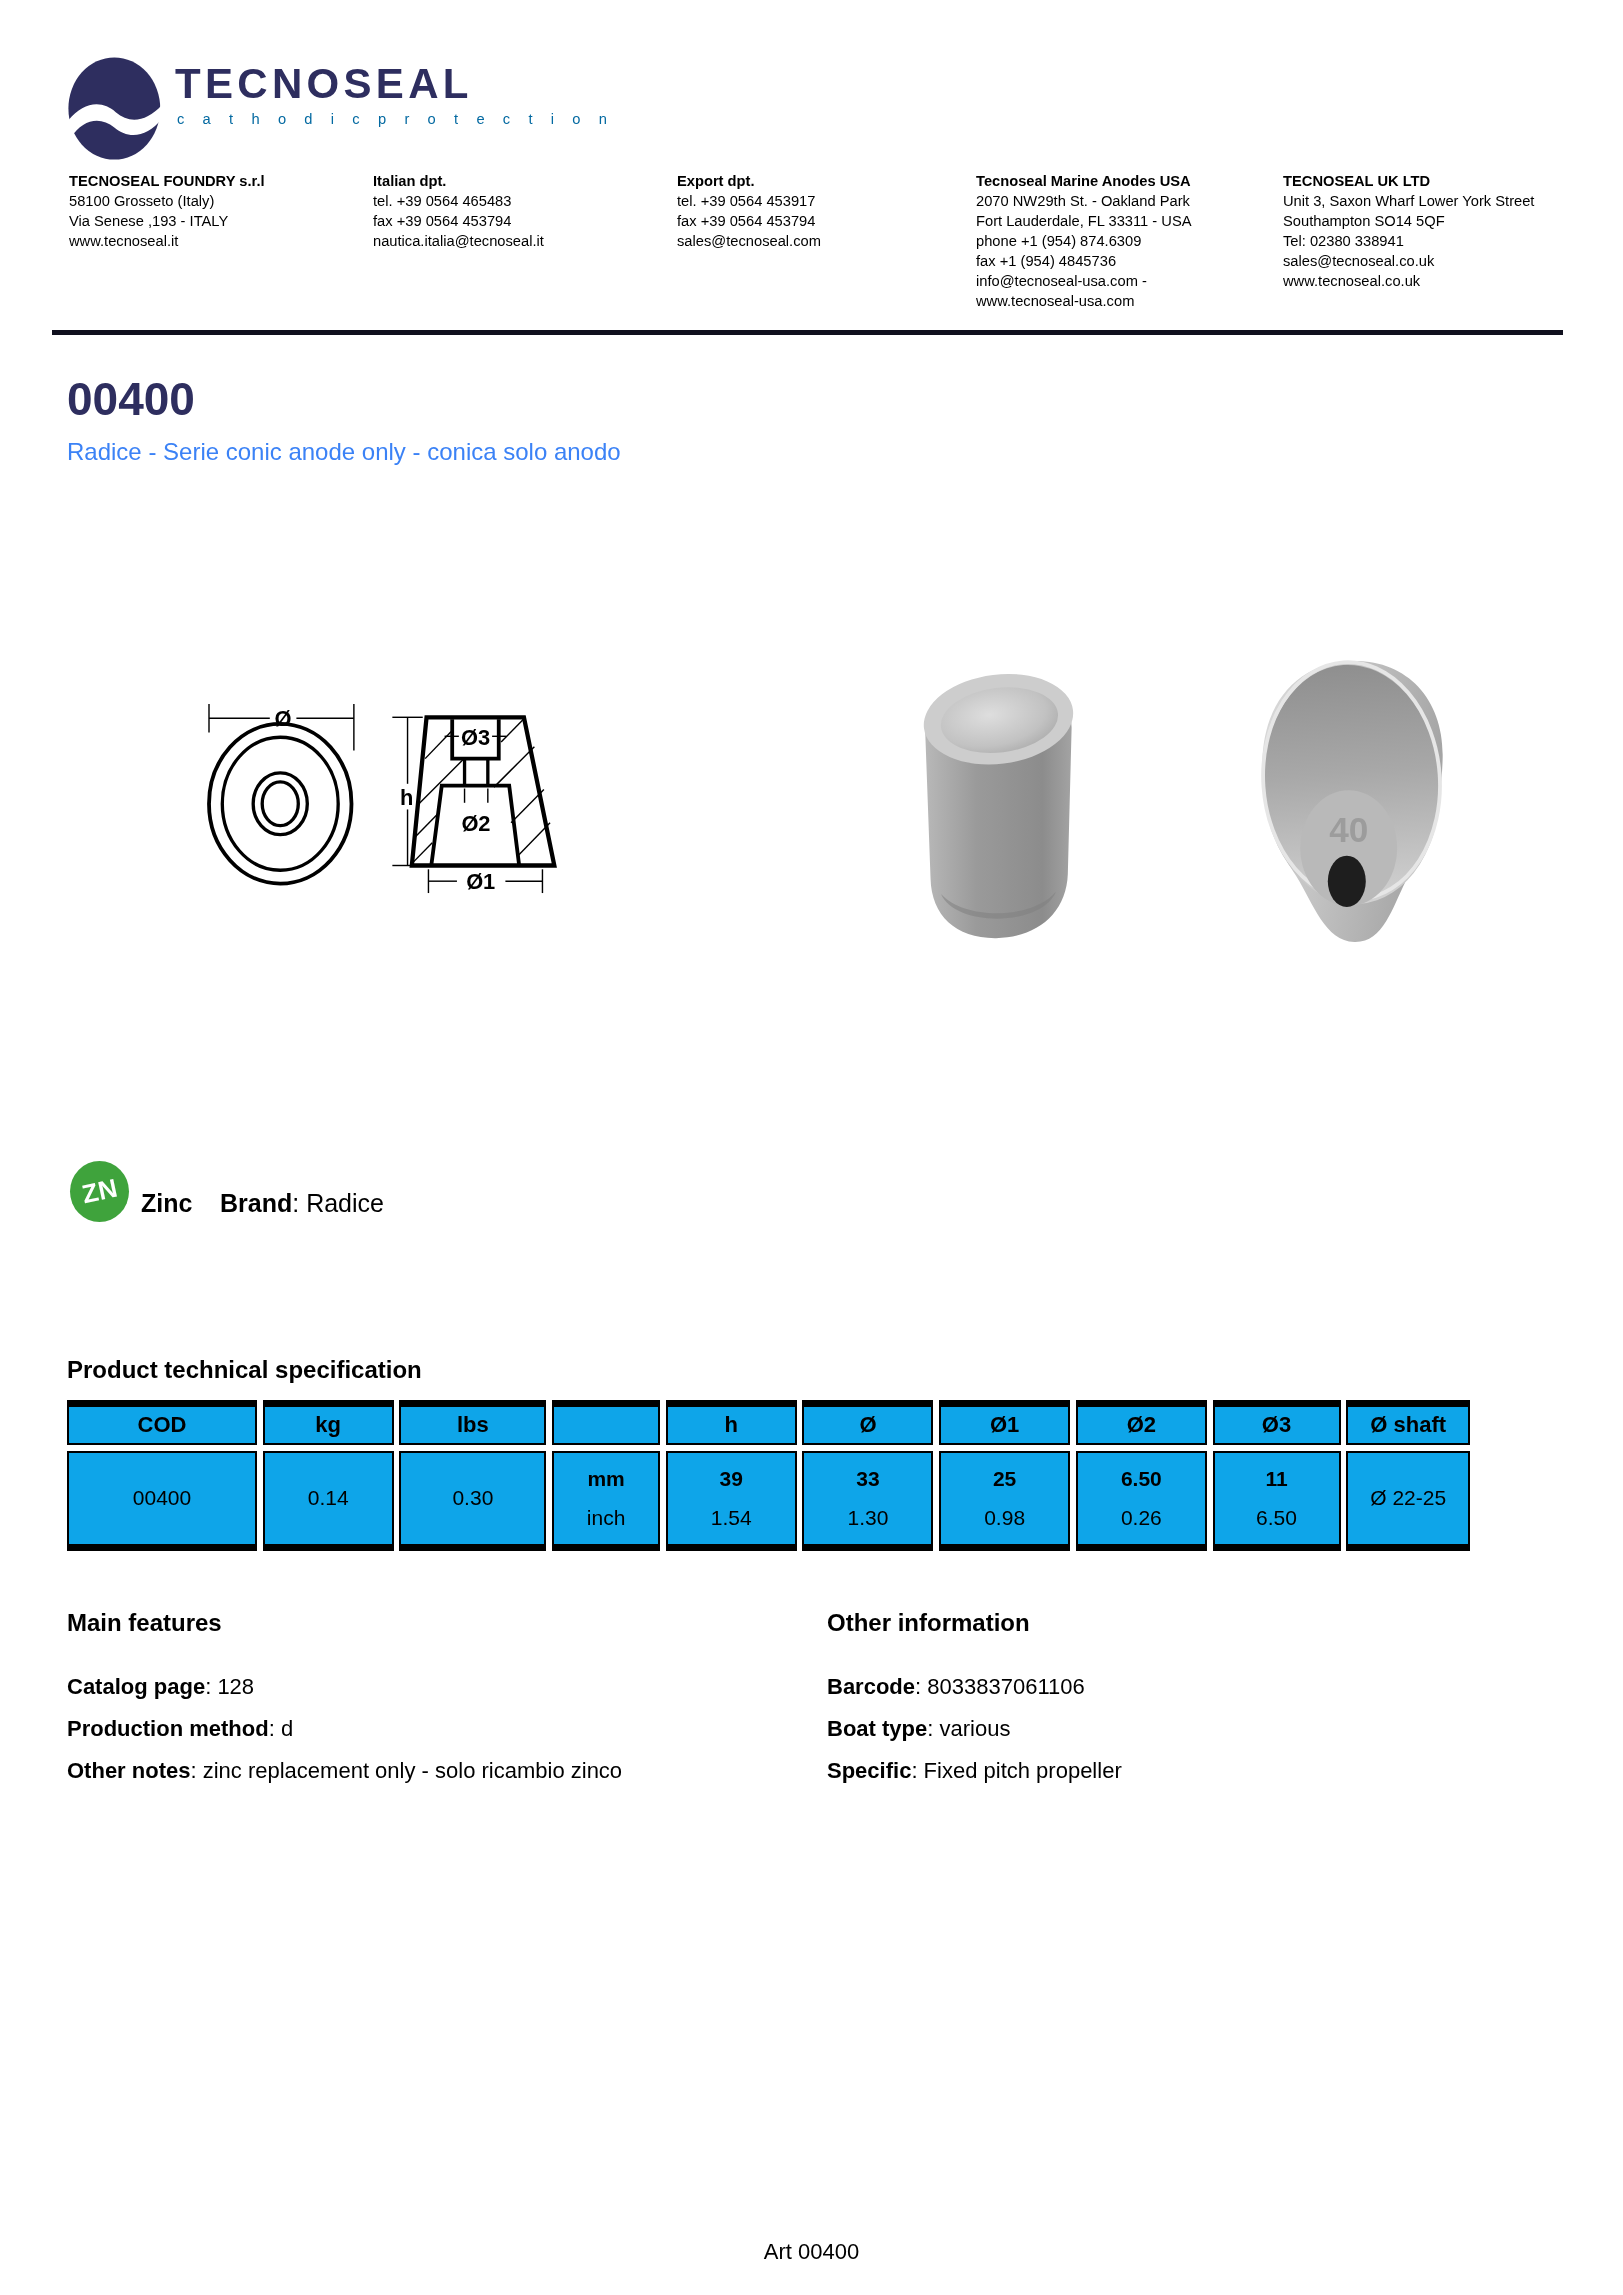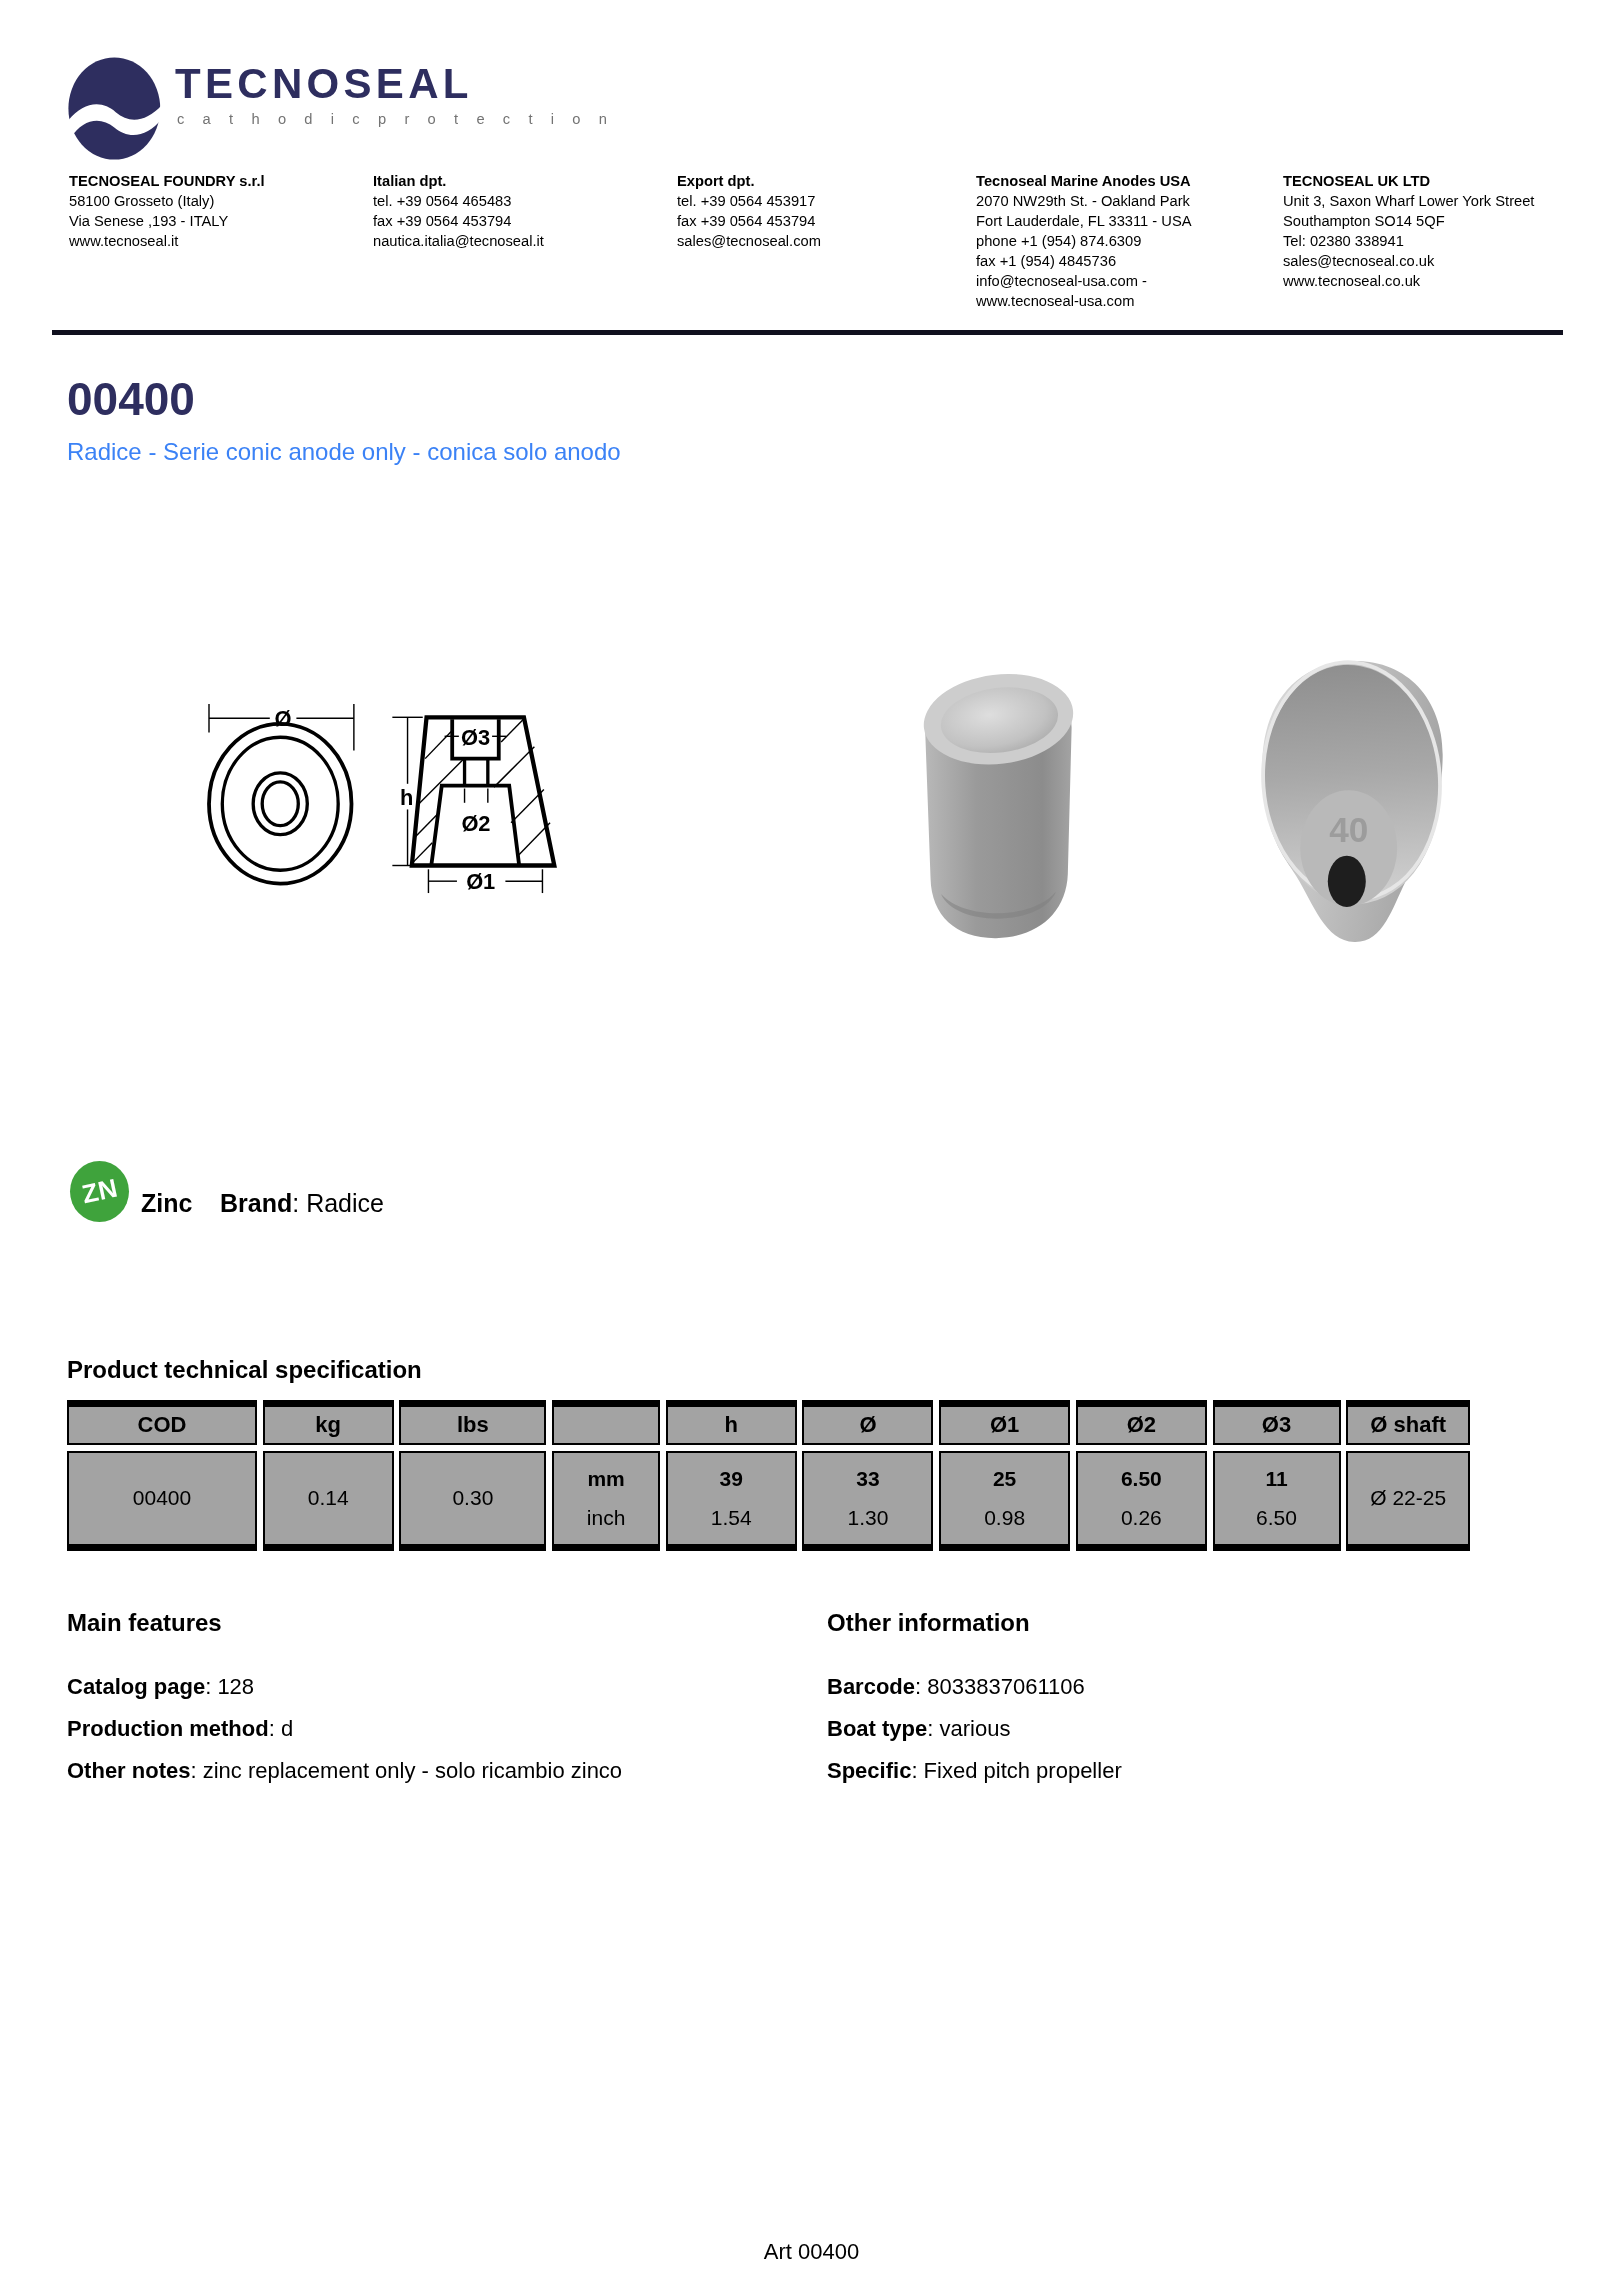--- a/index.html
+++ b/index.html
@@ -9,21 +9,21 @@
   }
   
   .logo-block { position:absolute; left:67px; top:53px; }
   .logo-glyph { position:absolute; left:0; top:2.9px; }
   .logo-text {
     position:absolute; left:108px; top:6.7px; font-size:42px; font-weight:bold;
     letter-spacing:4.3px; color:#2e2e5f; white-space:nowrap;
   }
   .logo-tagline {
     position:absolute; left:110px; top:58px; font-size:14.7px; font-weight:normal;
-    letter-spacing:7.1px; color:#737373; white-space:nowrap;
+    letter-spacing:7.1px; color:#0369a1; white-space:nowrap;
   }
   
   .contacts { position:absolute; left:69px; top:171px; display:flex; }
   .contact-col { font-size:14.7px; line-height:20px; }
   .contact-col .c-title { font-weight:bold; }
   .contact-col div { white-space:nowrap; }
   .col-1 { width:304px; } .col-2 { width:304px; } .col-3 { width:299px; }
   .col-4 { width:307px; } .col-5 { width:333px; }
   
   .divider { position:absolute; left:52px; top:330px; width:1511px; height:5.2px; background:#10101e; }
@@ -43,21 +43,21 @@
   .zn-badge span { color:#fff; font-weight:bold; font-size:26px; transform:rotate(-12deg); letter-spacing:0.5px; }
   .material-line { position:absolute; left:141px; top:1189px; font-size:25px; white-space:nowrap; }
   .material-line .b { font-weight:bold; }
   .material-line .brand-label { margin-left:27.6px; }
   .description { position:absolute; left:67px; top:1239px; font-size:24px; white-space:nowrap; }
   
   .spec-heading { position:absolute; left:67px; top:1356px; font-size:24px; font-weight:bold; }
   .spec-table { position:absolute; left:67px; top:1400px; display:flex; gap:5.7px; }
   .spec-col { display:flex; flex-direction:column; gap:5.7px; }
   .cell {
-    box-sizing:border-box; border:2.9px solid #000; background:#a3a3a3;
+    box-sizing:border-box; border:2.9px solid #000; background:#0ea5e9;
     display:flex; align-items:center; justify-content:center;
     font-size:21px; text-align:center;
   }
   .cell.hdr { height:45px; border-top-width:7.6px; font-weight:bold; font-size:22px; }
   .cell.data { height:100px; border-bottom-width:7.6px; }
   .cell.data.dual { flex-direction:column; justify-content:space-around; padding:6.7px 0; }
   .cell .top-v { font-weight:bold; }
   .w-cod{width:190px;} .w-kg{width:131px;} .w-lbs{width:147px;} .w-unit{width:108px;}
   .w-h{width:131px;} .w-d{width:131px;} .w-d1{width:131px;} .w-d2{width:131px;}
   .w-d3{width:128px;} .w-shaft{width:124px;}

